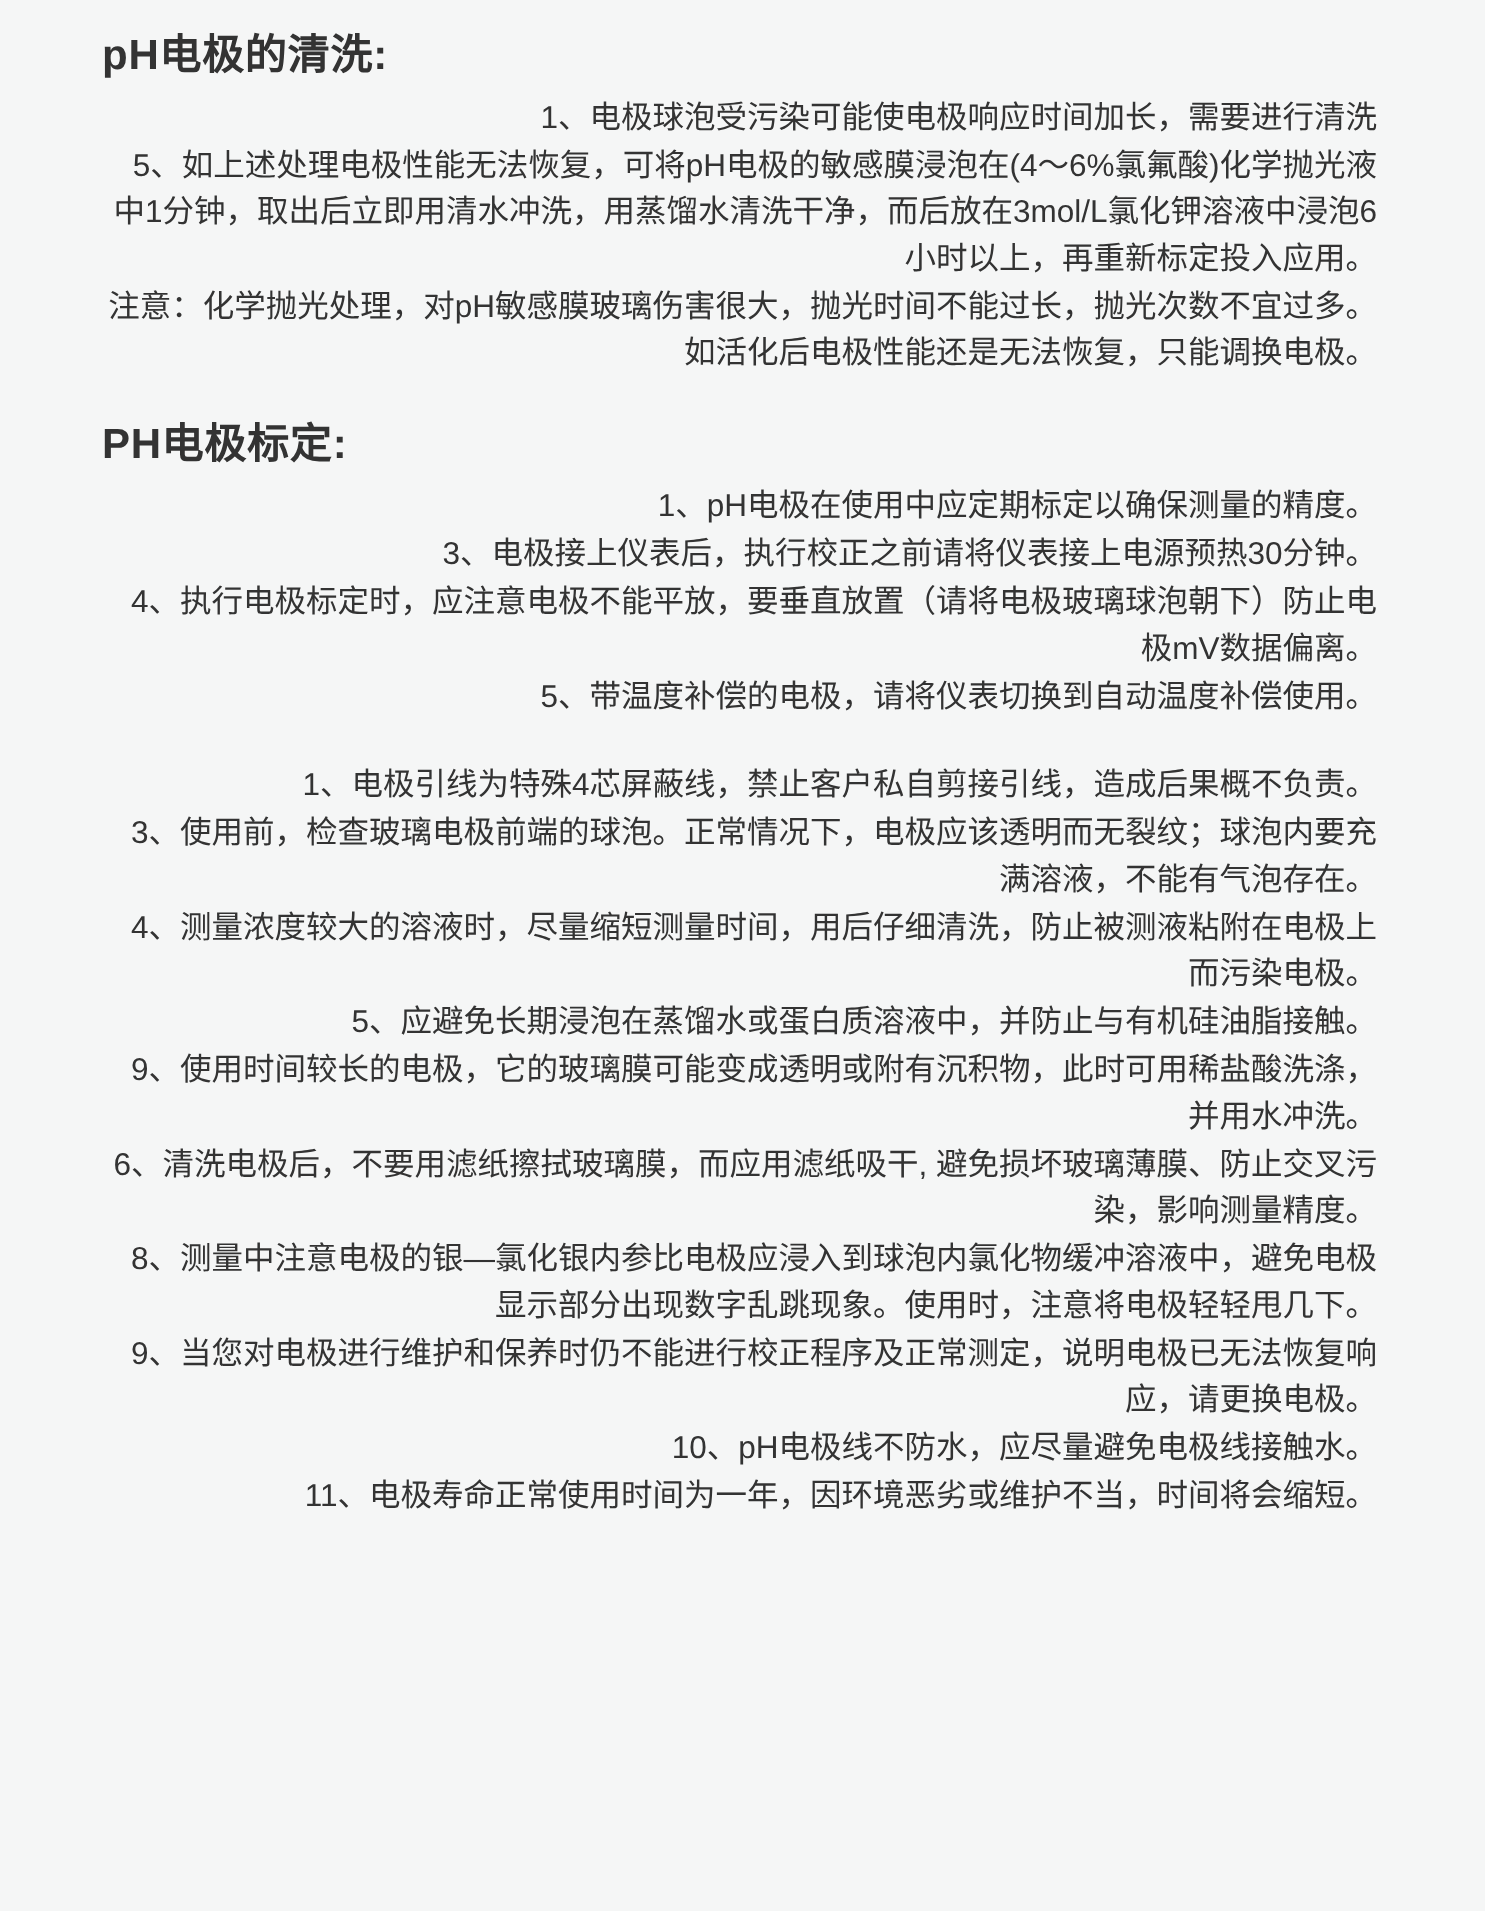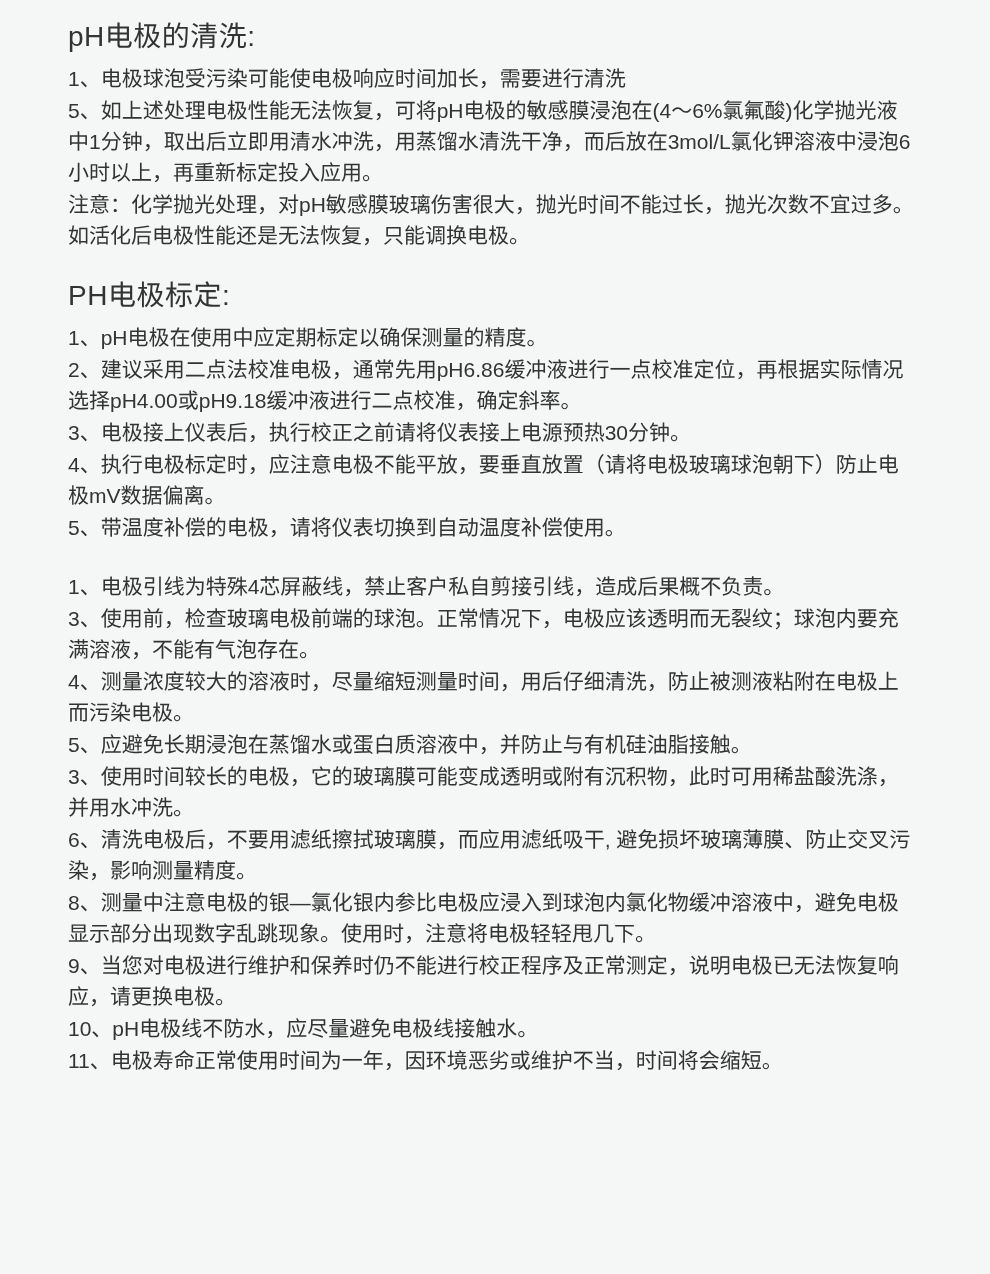--- a/index.html
+++ b/index.html
@@ -20,63 +20,62 @@
     width: 990px;
     height: 1274px;
     padding: 20px 60px 30px 68px;
   }
   .doc-section {
     margin: 0 0 28px 0;
   }
   .section-title {
     font-size: 28px;
     line-height: 34px;
-    font-weight: 400;
+    font-weight: 700;
     color: #333333;
     margin: 0 0 9px 0;
     letter-spacing: 0.5px;
   }
   .doc-paragraph {
     font-size: 21px;
     line-height: 31px;
     font-weight: 400;
     color: #333333;
     margin: 0 12px 1px 0;
-    text-align: left;
+    text-align: right;
     overflow-wrap: break-word;
     word-break: normal;
   }
 </style>
 </head>
 <body>
 
 <div class="doc">
 
   <section class="doc-section">
     <h2 class="section-title">pH电极的清洗:</h2>
     <p class="doc-paragraph">1、电极球泡受污染可能使电极响应时间加长，需要进行清洗</p>
     <p class="doc-paragraph">5、如上述处理电极性能无法恢复，可将pH电极的敏感膜浸泡在(4～6%氯氟酸)化学抛光液中1分钟，取出后立即用清水冲洗，用蒸馏水清洗干净，而后放在3mol/L氯化钾溶液中浸泡6小时以上，再重新标定投入应用。</p>
     <p class="doc-paragraph">注意：化学抛光处理，对pH敏感膜玻璃伤害很大，抛光时间不能过长，抛光次数不宜过多。如活化后电极性能还是无法恢复，只能调换电极。</p>
   </section>
 
   <section class="doc-section">
     <h2 class="section-title">PH电极标定:</h2>
     <p class="doc-paragraph">1、pH电极在使用中应定期标定以确保测量的精度。</p>
-    <p class="doc-paragraph">2、建议采用二点法校准电极，通常先用pH6.86缓冲液进行一点校准定位，再根据实际情况选择pH4.00或pH9.18缓冲液进行二点校准，确定斜率。</p>
     <p class="doc-paragraph">3、电极接上仪表后，执行校正之前请将仪表接上电源预热30分钟。</p>
     <p class="doc-paragraph">4、执行电极标定时，应注意电极不能平放，要垂直放置（请将电极玻璃球泡朝下）防止电极mV数据偏离。</p>
     <p class="doc-paragraph">5、带温度补偿的电极，请将仪表切换到自动温度补偿使用。</p>
   </section>
 
   <section class="doc-section">
     <p class="doc-paragraph">1、电极引线为特殊4芯屏蔽线，禁止客户私自剪接引线，造成后果概不负责。</p>
     <p class="doc-paragraph">3、使用前，检查玻璃电极前端的球泡。正常情况下，电极应该透明而无裂纹；球泡内要充满溶液，不能有气泡存在。</p>
     <p class="doc-paragraph">4、测量浓度较大的溶液时，尽量缩短测量时间，用后仔细清洗，防止被测液粘附在电极上而污染电极。</p>
     <p class="doc-paragraph">5、应避免长期浸泡在蒸馏水或蛋白质溶液中，并防止与有机硅油脂接触。</p>
-    <p class="doc-paragraph">3、使用时间较长的电极，它的玻璃膜可能变成透明或附有沉积物，此时可用稀盐酸洗涤，并用水冲洗。</p>
+    <p class="doc-paragraph">9、使用时间较长的电极，它的玻璃膜可能变成透明或附有沉积物，此时可用稀盐酸洗涤，并用水冲洗。</p>
     <p class="doc-paragraph">6、清洗电极后，不要用滤纸擦拭玻璃膜，而应用滤纸吸干, 避免损坏玻璃薄膜、防止交叉污染，影响测量精度。</p>
     <p class="doc-paragraph">8、测量中注意电极的银—氯化银内参比电极应浸入到球泡内氯化物缓冲溶液中，避免电极显示部分出现数字乱跳现象。使用时，注意将电极轻轻甩几下。</p>
     <p class="doc-paragraph">9、当您对电极进行维护和保养时仍不能进行校正程序及正常测定，说明电极已无法恢复响应，请更换电极。</p>
     <p class="doc-paragraph">10、pH电极线不防水，应尽量避免电极线接触水。</p>
     <p class="doc-paragraph">11、电极寿命正常使用时间为一年，因环境恶劣或维护不当，时间将会缩短。</p>
   </section>
 
 </div>
 
 </body></html>

